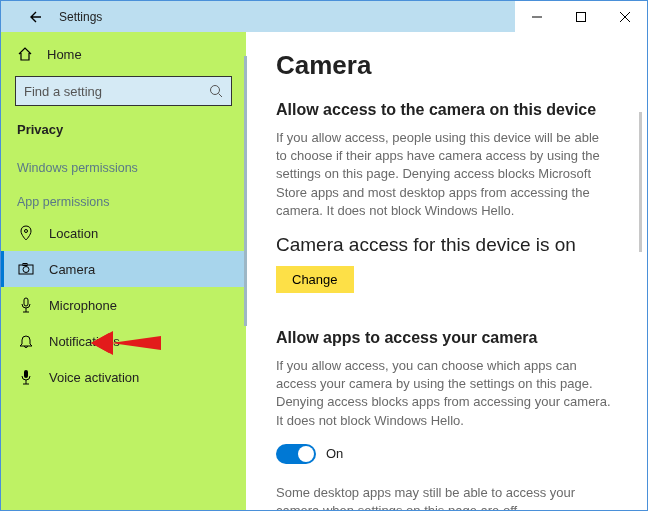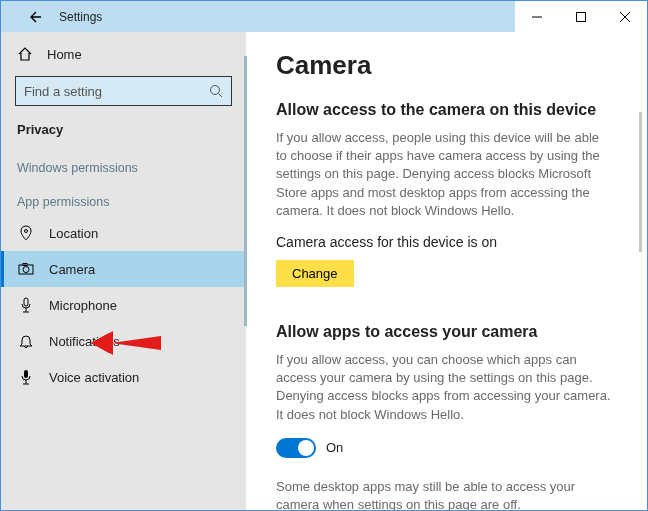--- a/index.html
+++ b/index.html
@@ -4,36 +4,36 @@
 <style>
 * { box-sizing: border-box; margin: 0; padding: 0; }
 body { font-family: "Segoe UI", Arial, sans-serif; font-size: 13px; color: #222; background: #fff; }
 .window { width: 648px; height: 511px; border: 1px solid #4a90d9; display: flex; flex-direction: column; position: relative; }
 .titlebar { height: 31px; display: flex; align-items: center; padding-left: 20px; background: #bcdef0; }
 .titlebar .back { width: 28px; height: 28px; display: flex; align-items: center; justify-content: center; cursor: pointer; }
 .titlebar .title { margin-left: 10px; font-size: 12px; }
 .titlebar .spacer { flex: 1; }
 .win-btn { width: 44px; height: 31px; display: flex; align-items: center; justify-content: center; cursor: pointer; background: #fff; }
 .body { flex: 1; display: flex; overflow: hidden; }
-.sidebar { width: 245px; background: #e5e5e5; padding: 8px 0 0 0; display: flex; flex-direction: column; overflow: hidden; }
+.sidebar { width: 245px; background: #bef264; padding: 8px 0 0 0; display: flex; flex-direction: column; overflow: hidden; }
 .home-row { display: flex; align-items: center; gap: 14px; padding: 6px 16px; cursor: pointer; }
 .search-wrap { padding: 8px 14px 10px 14px; }
 .search-box { display: flex; align-items: center; border: 1px solid #333; background: #d5eaf5; height: 30px; padding: 0 8px; }
 .search-placeholder { flex:1; color:#555; font-size:13px; }
 .sb-header { padding: 6px 16px 10px 16px; font-weight: 600; font-size: 13px; }
 .sb-group { padding: 14px 16px 6px 16px; color: #5a7987; font-size: 12.5px; }
 .sb-item { display: flex; align-items: center; gap: 14px; padding: 10px 16px; cursor: pointer; position: relative; }
 .sb-item .icon { width: 18px; display:flex; align-items:center; justify-content:center; }
 .sb-item.active { background: #a8d5ec; }
 .sb-item.active::before { content:""; position:absolute; left:0; top:0; width:3px; height:100%; background:#0078d4; }
 .content { flex: 1; padding: 18px 34px 0 30px; overflow: hidden; position: relative; }
 .content h1 { font-size: 26px; font-weight: 600; margin-bottom: 20px; }
 .content h2 { font-size: 16px; font-weight: 600; margin: 6px 0 10px 0; }
 .para { font-size: 13px; color: #6a6a6a; line-height: 1.4; margin-bottom: 14px; max-width: 340px; }
-.status-line { font-size: 14px; margin-bottom: 10px; }
+.status-line { font-size: 19px; margin-bottom: 10px; }
 .change-btn { background: #fde047; border: none; padding: 6px 16px; font-size: 13px; cursor: pointer; margin-bottom: 30px; }
 .toggle-row { display: flex; align-items: center; gap: 10px; margin: 6px 0 20px 0; }
 .toggle { width: 40px; height: 20px; border-radius: 10px; background: #0078d4; position: relative; cursor: pointer; }
 .toggle .knob { position: absolute; right: 2px; top: 2px; width: 16px; height: 16px; border-radius: 50%; background: #fff; }
 .sidebar-scroll-ind { position:absolute; top:55px; left:243px; width:3px; height:270px; background:#9db7c5; }
 .arrow-anno { position:absolute; left:90px; top:327px; pointer-events:none; }
 .content-scroll { position:absolute; right:5px; top:80px; width:3px; height:140px; background:#c8c8c8; }
 svg { display:block; }
 </style>
 </head>

